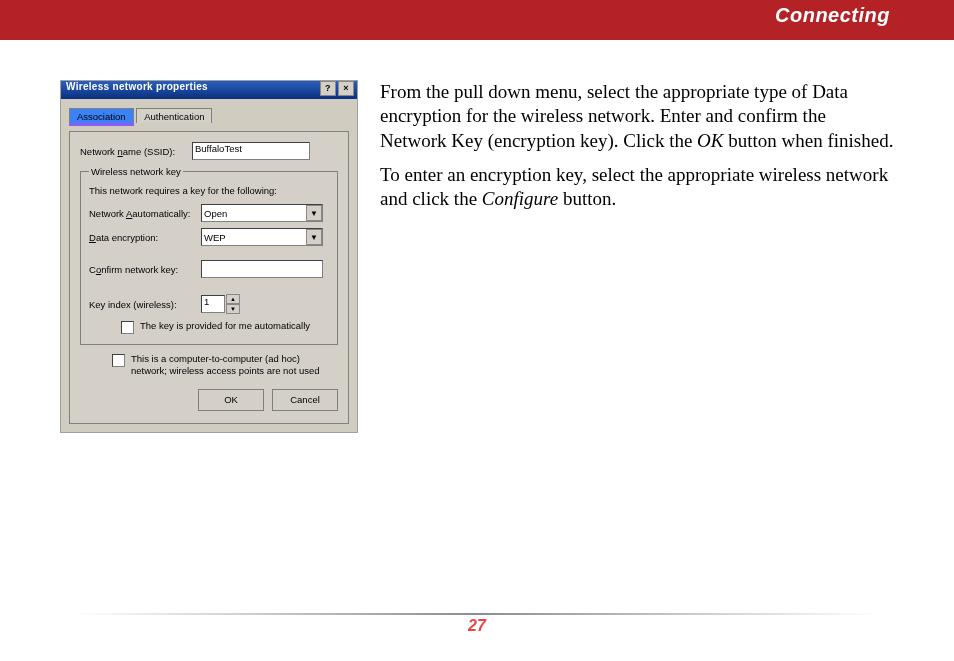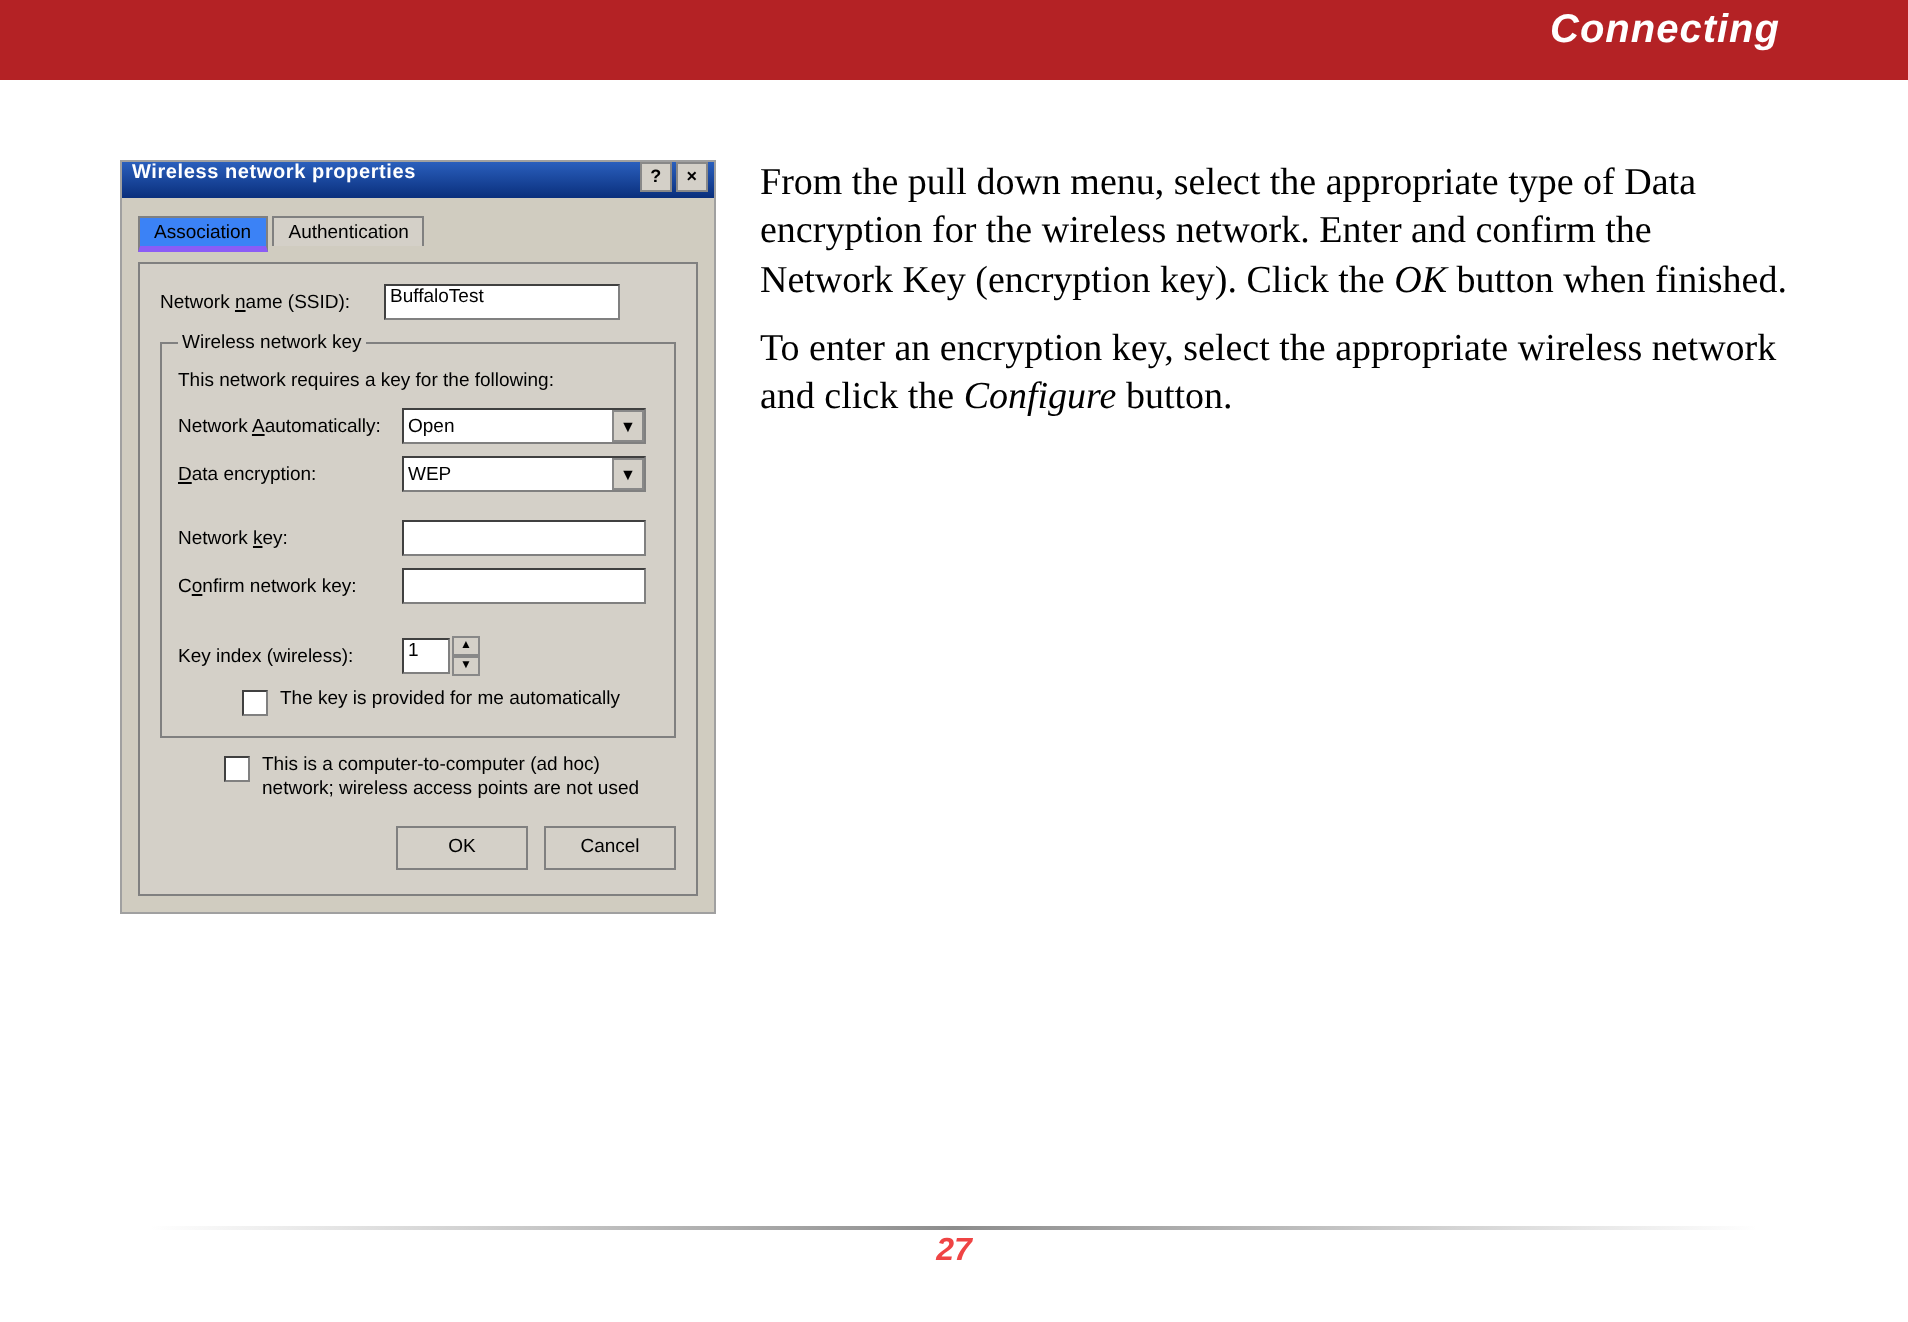--- a/index.html
+++ b/index.html
@@ -265,26 +265,20 @@
                 <u class="ak">D</u><span>ata encryption:</span>
               </span>
               <span class="sel denc">
                 <span>WEP</span>
                 <span class="arrow">▼</span>
               </span>
             </div>
 
             <div style="height:8px;"></div>
 
-            <div class="row">
-              <span class="lbl">
-                <span>Network </span><u class="ak">k</u><span>ey:</span>
-              </span>
-              <span class="txt key"></span>
-            </div>
 
             <div class="row">
               <span class="lbl">
                 <span>C</span><u class="ak">o</u><span>nfirm network key:</span>
               </span>
               <span class="txt key"></span>
             </div>
 
             <div style="height:10px;"></div>
 

